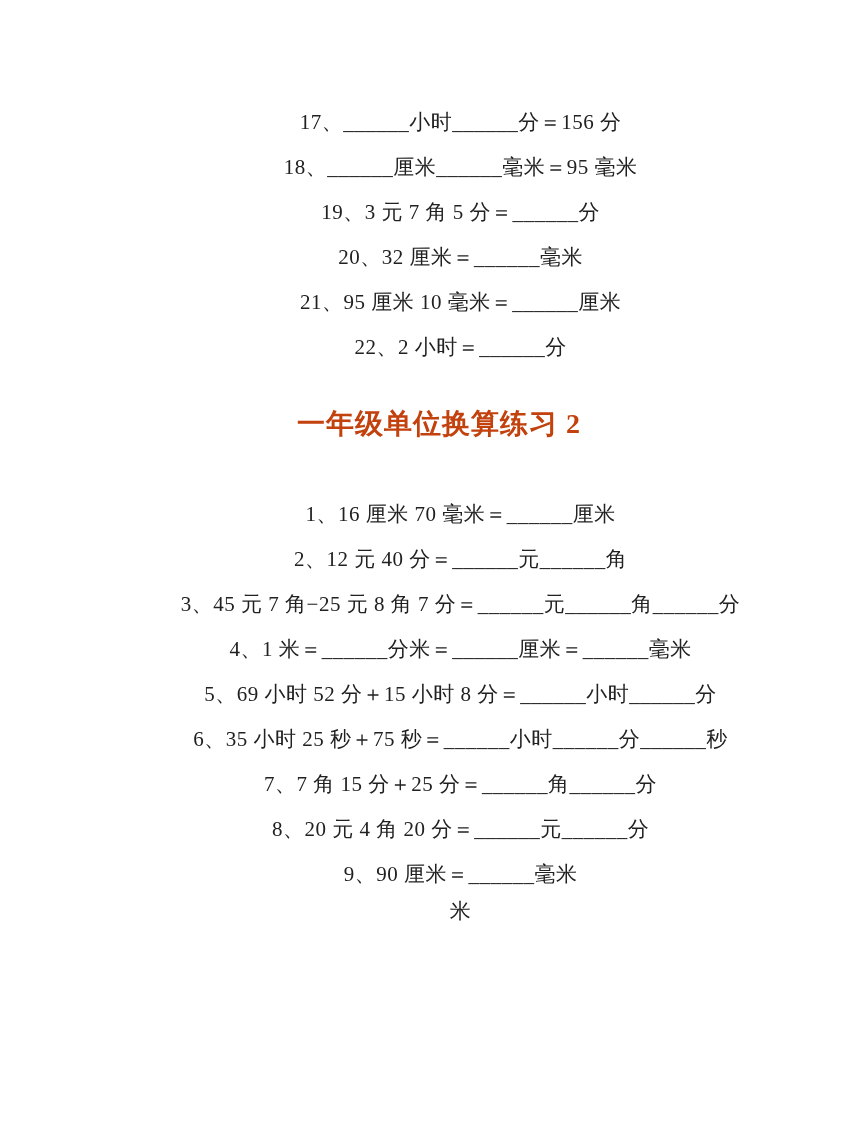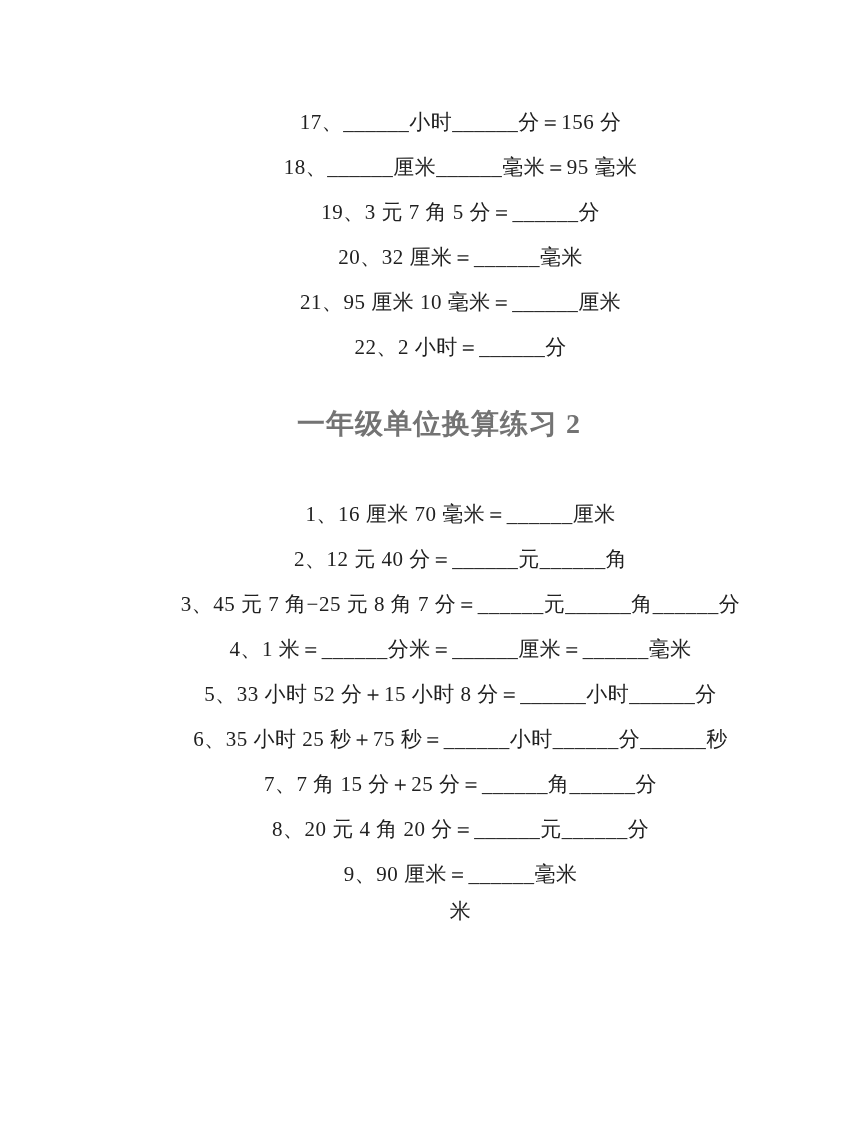--- a/index.html
+++ b/index.html
@@ -51,28 +51,28 @@
 
     <div class="exercise-section">
       <div class="exercise-line">17、______小时______分＝156 分</div>
       <div class="exercise-line">18、______厘米______毫米＝95 毫米</div>
       <div class="exercise-line">19、3 元 7 角 5 分＝______分</div>
       <div class="exercise-line">20、32 厘米＝______毫米</div>
       <div class="exercise-line">21、95 厘米 10 毫米＝______厘米</div>
       <div class="exercise-line">22、2 小时＝______分</div>
     </div>
 
-    <div class="section-title" style="color: #737373; margin-left: 12px;">一年级单位换算练习 2</div>
+    <div class="section-title" style="color: #c2410c; margin-left: 12px;">一年级单位换算练习 2</div>
 
     <div class="exercise-section">
       <div class="exercise-line">1、16 厘米 70 毫米＝______厘米</div>
       <div class="exercise-line">2、12 元 40 分＝______元______角</div>
       <div class="exercise-line">3、45 元 7 角−25 元 8 角 7 分＝______元______角______分</div>
       <div class="exercise-line">4、1 米＝______分米＝______厘米＝______毫米</div>
-      <div class="exercise-line">5、33 小时 52 分＋15 小时 8 分＝______小时______分</div>
+      <div class="exercise-line">5、69 小时 52 分＋15 小时 8 分＝______小时______分</div>
       <div class="exercise-line">6、35 小时 25 秒＋75 秒＝______小时______分______秒</div>
       <div class="exercise-line">7、7 角 15 分＋25 分＝______角______分</div>
       <div class="exercise-line">8、20 元 4 角 20 分＝______元______分</div>
       <div class="exercise-line">9、90 厘米＝______毫米</div>
       <div class="exercise-line wrap-line">米</div>
     </div>
 
   </div>
 </div>
 

